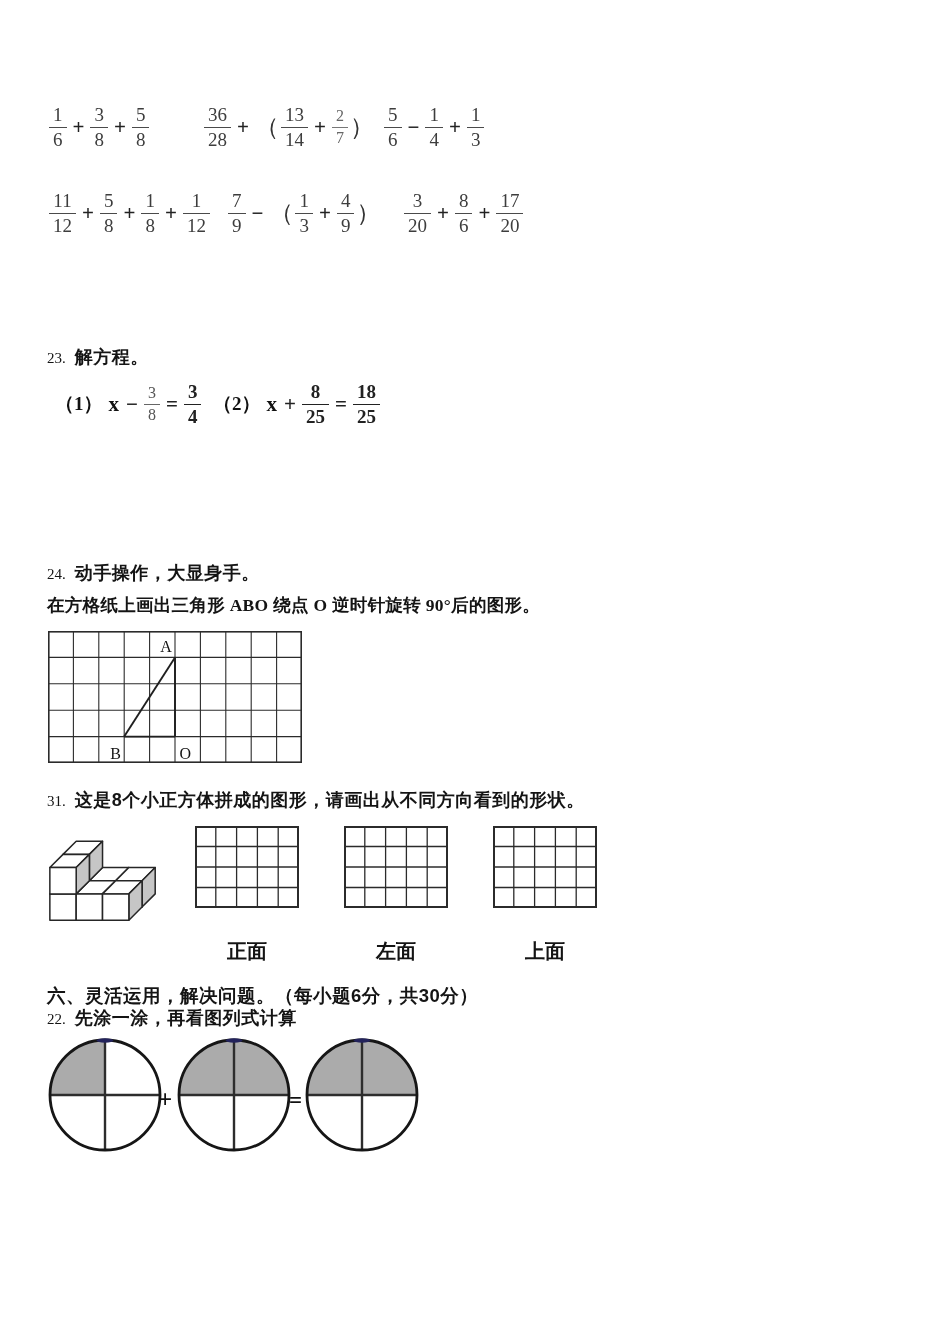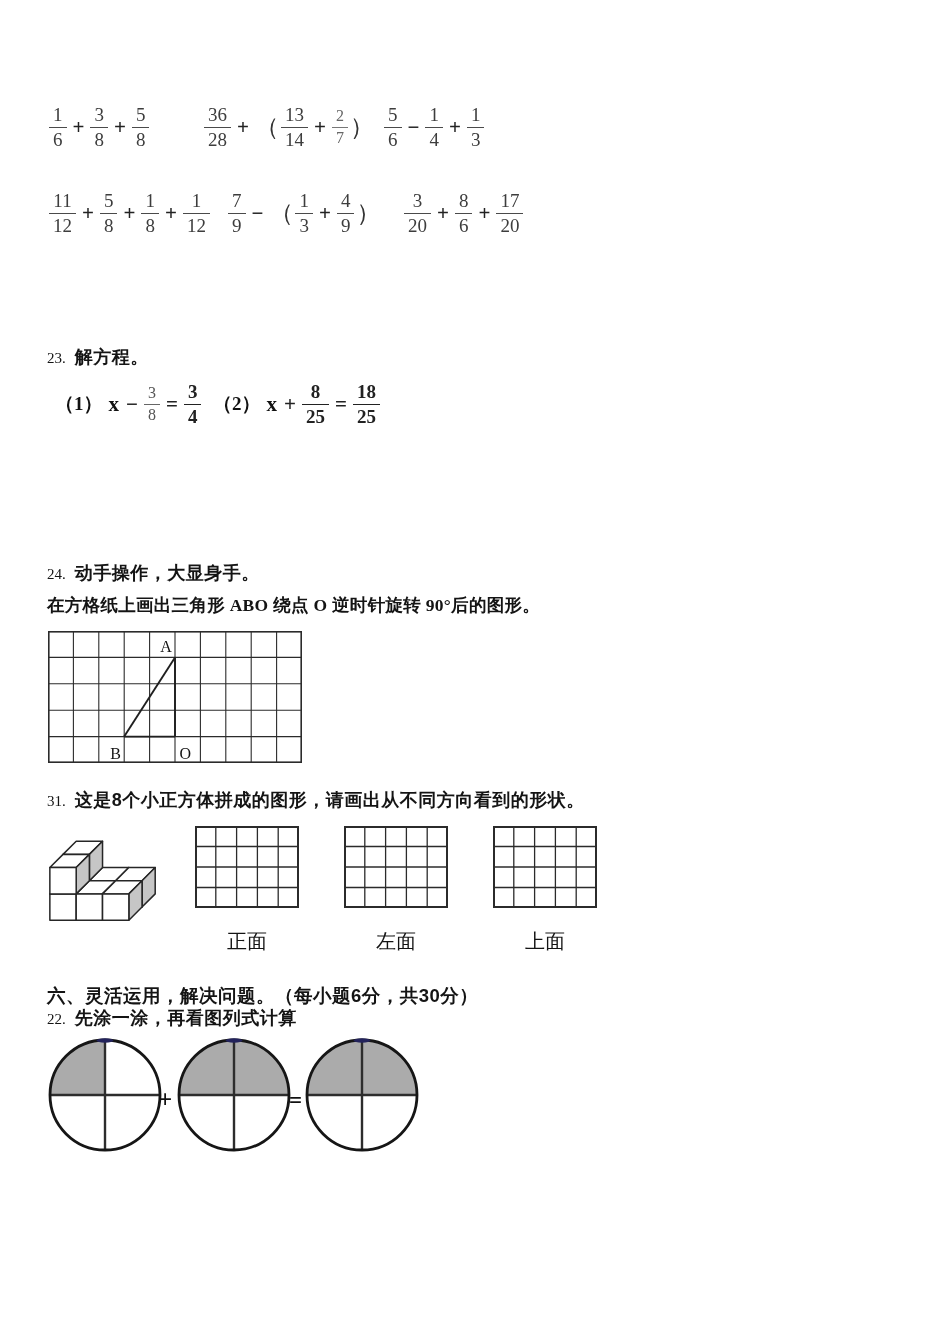--- a/index.html
+++ b/index.html
@@ -27,21 +27,21 @@
   .eq{position:absolute;display:inline-flex;align-items:center;height:56px;font-size:21px;}
   .eq .eqlabel{font-weight:700;margin-right:6px;font-size:19px;color:#111;}
   .eq .frac{font-weight:700;color:#222;}
   .eq .frac .den{border-top-color:#222;}
   .eq .frac.small{font-weight:400;color:#555;}
   .eq .frac.small .den{border-top-color:#666;}
 
   svg.fig{position:absolute;}
   .circop{position:absolute;font-weight:700;color:#111;font-family:"Liberation Serif",serif;}
   .view{position:absolute;width:106px;text-align:center;}
-  .viewlabel{margin-top:16px;font-family:"Liberation Sans",sans-serif;font-weight:400;font-size:20px;color:#141414;}
+  .viewlabel{margin-top:26px;font-family:"Liberation Sans",sans-serif;font-weight:700;font-size:20px;color:#141414;}
 
   
   .cf,.ct{fill:#ffffff;}
   .cs{fill:#c6c6c6;}
   .cf,.ct,.cs{stroke:#262626;stroke-width:1.6;stroke-linejoin:round;}
 </style>
 </head>
 <body>
 
 <div class="page">

